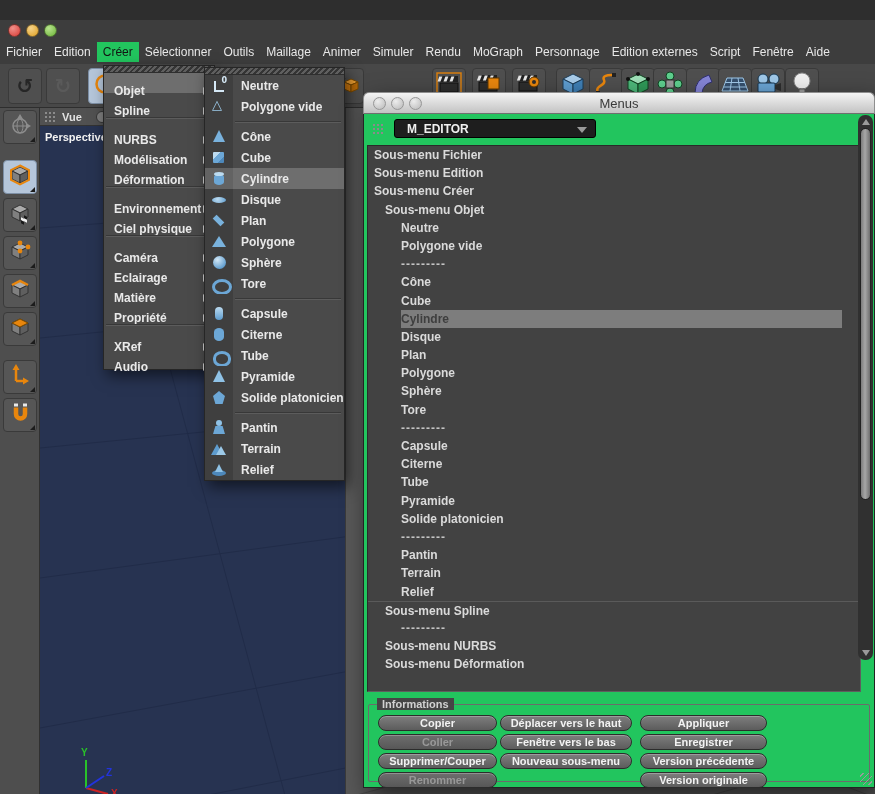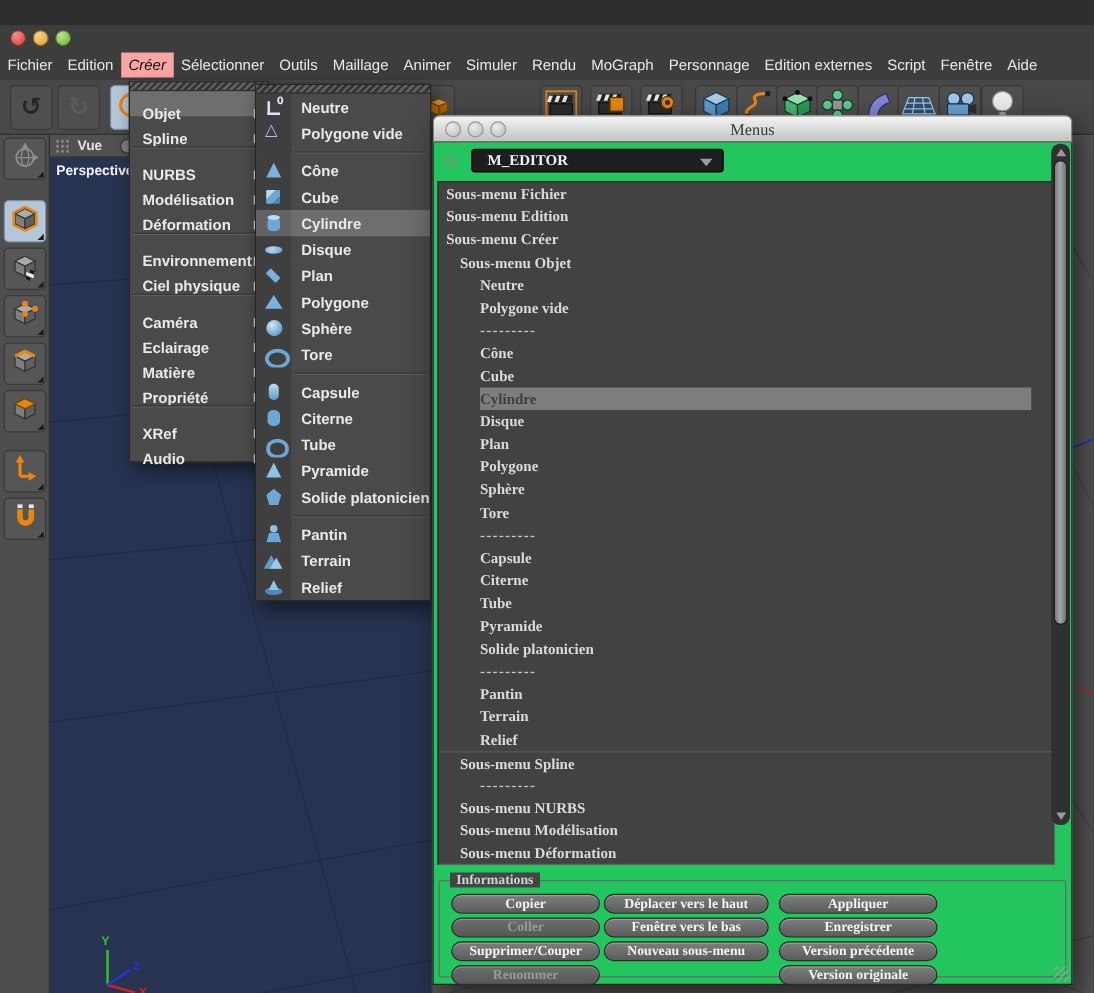--- a/index.html
+++ b/index.html
@@ -11,21 +11,21 @@
   .titlebar{position:absolute;left:0;top:0;width:875px;height:20px;background:#3d3d3d;}
   .tl{position:absolute;top:4px;width:13px;height:13px;border-radius:50%;border:1px solid rgba(0,0,0,.45);}
   .tl.red{left:8px;background:radial-gradient(circle at 35% 30%,#f0908a,#d83b34);}
   .tl.yellow{left:26px;background:radial-gradient(circle at 35% 30%,#f5d389,#dfa023);}
   .tl.green{left:44px;background:radial-gradient(circle at 35% 30%,#b8e38e,#6cb438);}
 
   
   .menubar{position:absolute;left:0;top:20px;width:875px;height:24px;background:#3d3d3d;
     display:flex;align-items:center;color:#e8e8e8;font-size:12px;}
   .mb-item{padding:3px 6px;white-space:nowrap;cursor:default;}
-  .mb-item.active{background:#fca5a5;color:#141414;font-style:italic;}
+  .mb-item.active{background:#22c55e;color:#141414;}
 
   
   .toolbar{position:absolute;left:0;top:44px;width:875px;height:44px;background:#484848;
     border-bottom:1px solid #2e2e2e;}
   .tbtn{position:absolute;top:4px;width:34px;height:36px;border-radius:4px;background:#4f4f4f;
     border:1px solid #3a3a3a;display:flex;align-items:center;justify-content:center;}
   .tbtn.active{background:#b5c6da;border-color:#7d8fa5;}
   .tbtn .uglyph{font-family:"DejaVu Sans",sans-serif;font-size:20px;font-weight:bold;color:#262626;line-height:1;}
   .tbtn.dim .uglyph{color:#5a5a5a;}
   .tb-undo{left:8px;}.tb-redo{left:46px;}
@@ -111,22 +111,22 @@
   .icn-figure::after{left:2px;top:6px;width:12px;height:8px;background:#6ca7d6;clip-path:polygon(20% 0,80% 0,100% 100%,0 100%);}
   .icn-terrain::before{left:0;top:3px;border-left:6px solid transparent;border-right:6px solid transparent;border-bottom:11px solid #5e9cce;}
   .icn-terrain::after{left:5px;top:5px;border-left:5px solid transparent;border-right:5px solid transparent;border-bottom:9px solid #9cc9e8;}
   .icn-relief::before{left:1px;top:8px;width:14px;height:6px;border-radius:50%;background:#4d88bb;}
   .icn-relief::after{left:4px;top:2px;border-left:4px solid transparent;border-right:4px solid transparent;border-bottom:8px solid #8fc2e6;}
   .icn-null-object::before{left:3px;top:3px;width:8px;height:9px;border-left:2px solid #d5e8f5;border-bottom:2px solid #d5e8f5;}
   .icn-null-object::after{content:"0";right:0;top:-2px;font:bold 8px "DejaVu Sans",sans-serif;color:#d5e8f5;}
   .icn-empty-polygon::before{content:"△";left:1px;top:-2px;font:13px "DejaVu Sans",sans-serif;color:#9cc9e8;}
 
   
-  .mwindow{position:absolute;left:346px;top:72px;width:512px;height:696px;
-    box-shadow:6px 10px 26px rgba(0,0,0,.6);border-radius:6px 6px 0 0;font-family:Liberation Serif, serif;}
+  .mwindow{position:absolute;left:363px;top:72px;width:512px;height:696px;
+    box-shadow:6px 10px 26px rgba(0,0,0,.6);border-radius:6px 6px 0 0;}
   .mw-titlebar{position:relative;height:22px;border-radius:6px 6px 0 0;
     background:linear-gradient(#f4f4f4,#c3c3c3);border:1px solid #8f8f8f;border-bottom:1px solid #6f6f6f;}
   .mw-title{position:absolute;left:0;right:0;top:3px;text-align:center;font-size:13px;color:#3a3a3a;}
   .tli{position:absolute;top:4px;width:13px;height:13px;border-radius:50%;
     background:radial-gradient(circle at 35% 30%,#ededed,#b9b9b9);border:1px solid #979797;}
   .tli.i1{left:9px;}.tli.i2{left:27px;}.tli.i3{left:45px;}
   .mw-body{position:relative;height:674px;background:#22c55e;border:1px solid #232323;border-top:none;}
   .mw-grip-row{position:absolute;left:4px;top:5px;display:flex;align-items:center;}
   .mw-select{position:relative;width:202px;height:19px;margin-left:6px;background:#1e1e1e;
     border:1px solid #000;border-radius:3px;color:#f0f0f0;font-size:12px;font-weight:bold;
@@ -717,23 +717,20 @@
           <div class="mrow divider" style="padding-left: 17px;">
             <span class="bar">Sous-menu Spline</span>
           </div>
           <div class="mrow dash" style="padding-left: 33px;">
             <span class="bar">---------</span>
           </div>
           <div class="mrow" style="padding-left: 17px;">
             <span class="bar">Sous-menu NURBS</span>
           </div>
           <div class="mrow" style="padding-left: 17px;">
-            <span class="bar">Sous-menu Modélisation</span>
-          </div>
-          <div class="mrow" style="padding-left: 17px;">
             <span class="bar">Sous-menu Déformation</span>
           </div>
         </div>
       <div class="mw-scroll">
         <span class="up"></span>
         <div class="mw-thumb"></div>
         <span class="dn"></span>
       </div>
       <div class="mw-info">
         <span class="mw-legend">Informations</span>

